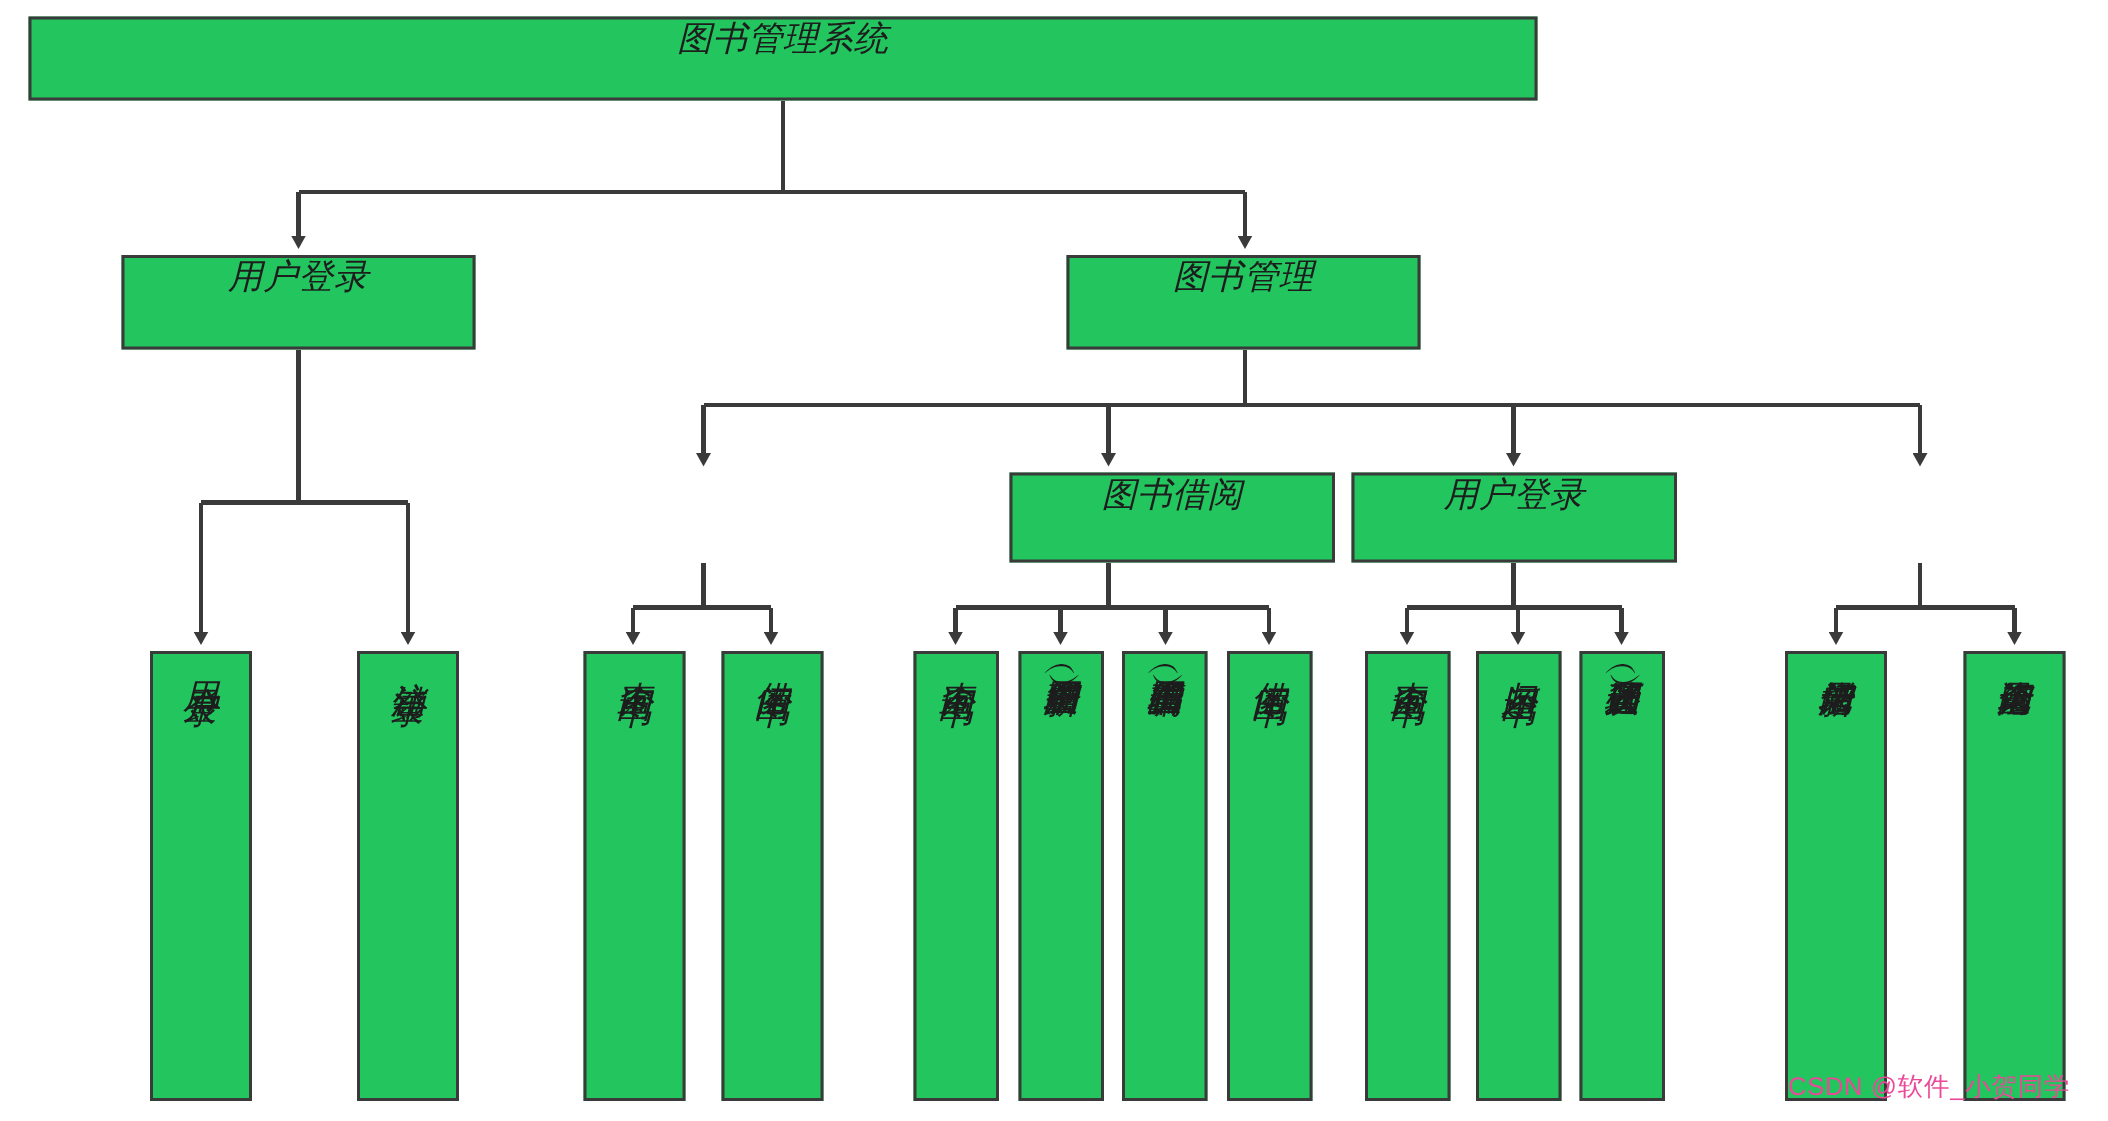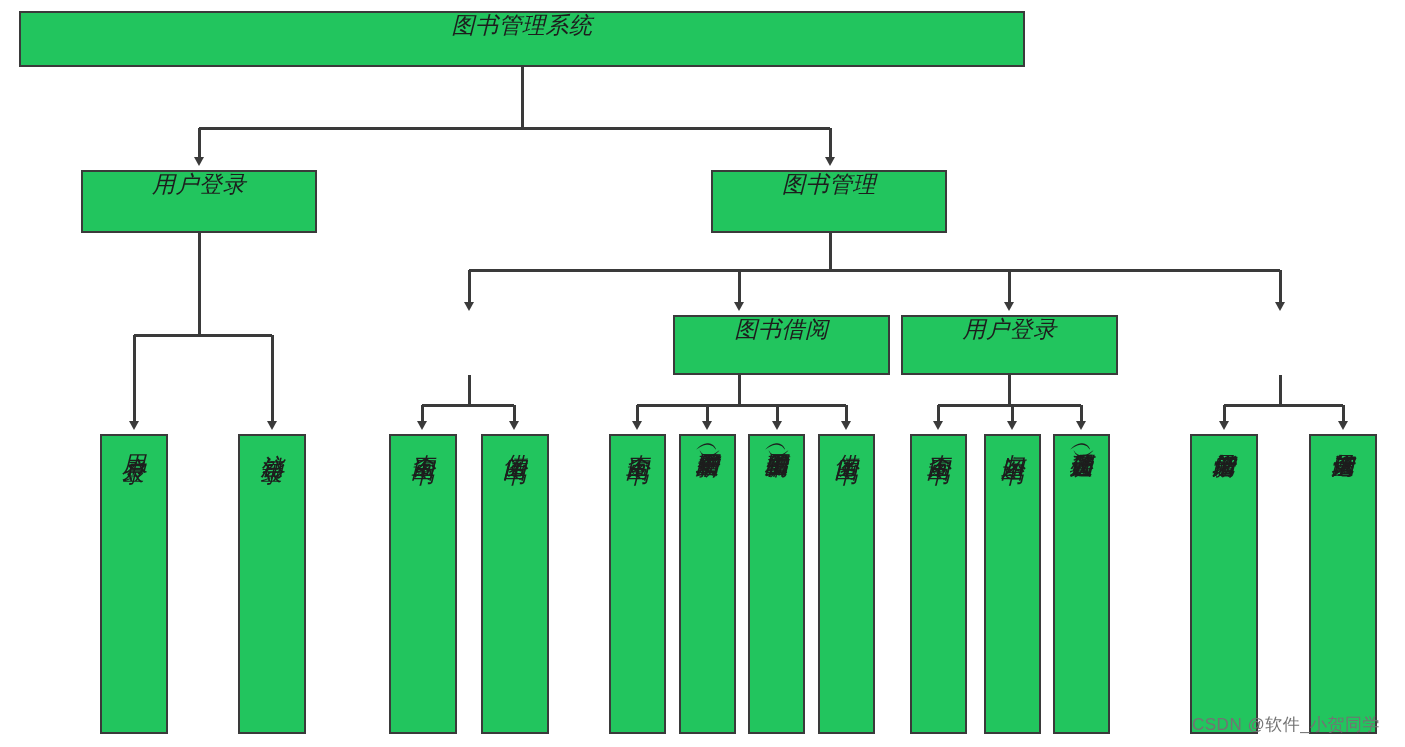--- a/index.html
+++ b/index.html
@@ -47,21 +47,21 @@
     color: #1d1d1d;
     writing-mode: vertical-rl;
     text-orientation: upright;
     letter-spacing: 3px;
     line-height: 1.05;
     white-space: nowrap;
   }
   .watermark {
     position: absolute;
     font-size: 17px;
-    color: #737373;
+    color: #ec4899;
     white-space: nowrap;
     letter-spacing: 0.5px;
     pointer-events: none;
   }
 </style>
 </head>
 <body>
 
 <div id="stage">
 

